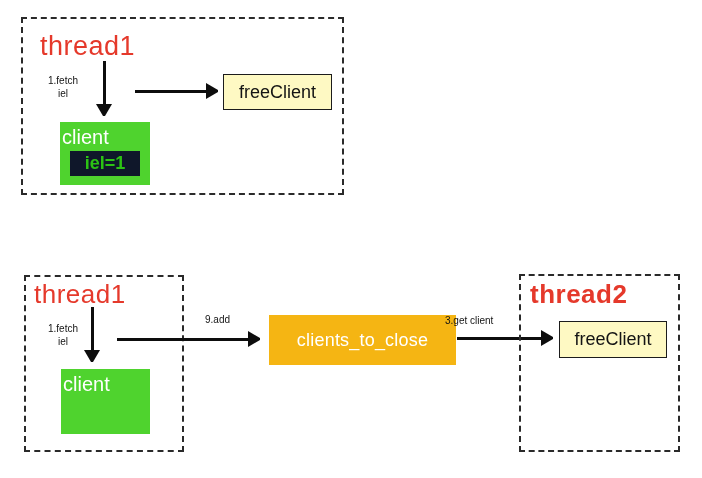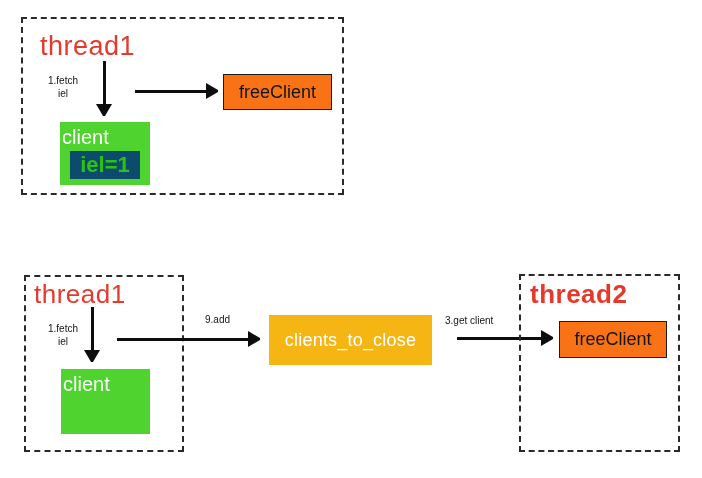--- a/index.html
+++ b/index.html
@@ -44,21 +44,21 @@
 
   .node-box {
     position: absolute;
     display: flex;
     align-items: center;
     justify-content: center;
   }
 
   .free-client {
     border: 1.5px solid #1c1c1c;
-    background: #f97316;
+    background: #fef9c3;
     font-size: 18px;
     color: var(--ink);
   }
 
   .queue-box {
     background: var(--orange);
     color: #ffffff;
     font-size: 18px;
     letter-spacing: 0.2px;
   }
@@ -71,24 +71,24 @@
   }
   .client-box .client-title {
     color: #ffffff;
     font-size: 20px;
     text-align: left;
     line-height: 27px;
     height: 27px;
     flex: 0 0 auto;
   }
   .client-box .client-value {
-    background: #0c4a6e;
+    background: #0f172a;
     color: #2cc214;
     font-weight: bold;
-    font-size: 22px;
+    font-size: 18px;
     margin: 1px 9px 8px 9px;
     flex: 1 1 auto;
     display: flex;
     align-items: center;
     justify-content: center;
   }
 
   
   .arrow-h {
     position: absolute;
@@ -180,21 +180,21 @@
     <div class="client-title">client</div>
   </div>
 
   <div class="small-label" style="left:202px; top:311px;">9.add</div>
 
   <div class="arrow-h" style="left:114px; top:330px; width:147px;">
     <div class="shaft"></div>
     <div class="head"></div>
   </div>
 
-  <div class="node-box queue-box" style="left:267px; top:313px; width:163px; height:50px;">
+  <div class="node-box queue-box" style="left:267px; top:313px; width:187px; height:50px;">
     <span>clients_to_close</span>
   </div>
 
   <div class="small-label" style="left:442px; top:312px;">3.get client</div>
 
   <div class="arrow-h" style="left:454px; top:329px; width:100px;">
     <div class="shaft"></div>
     <div class="head"></div>
   </div>
 

